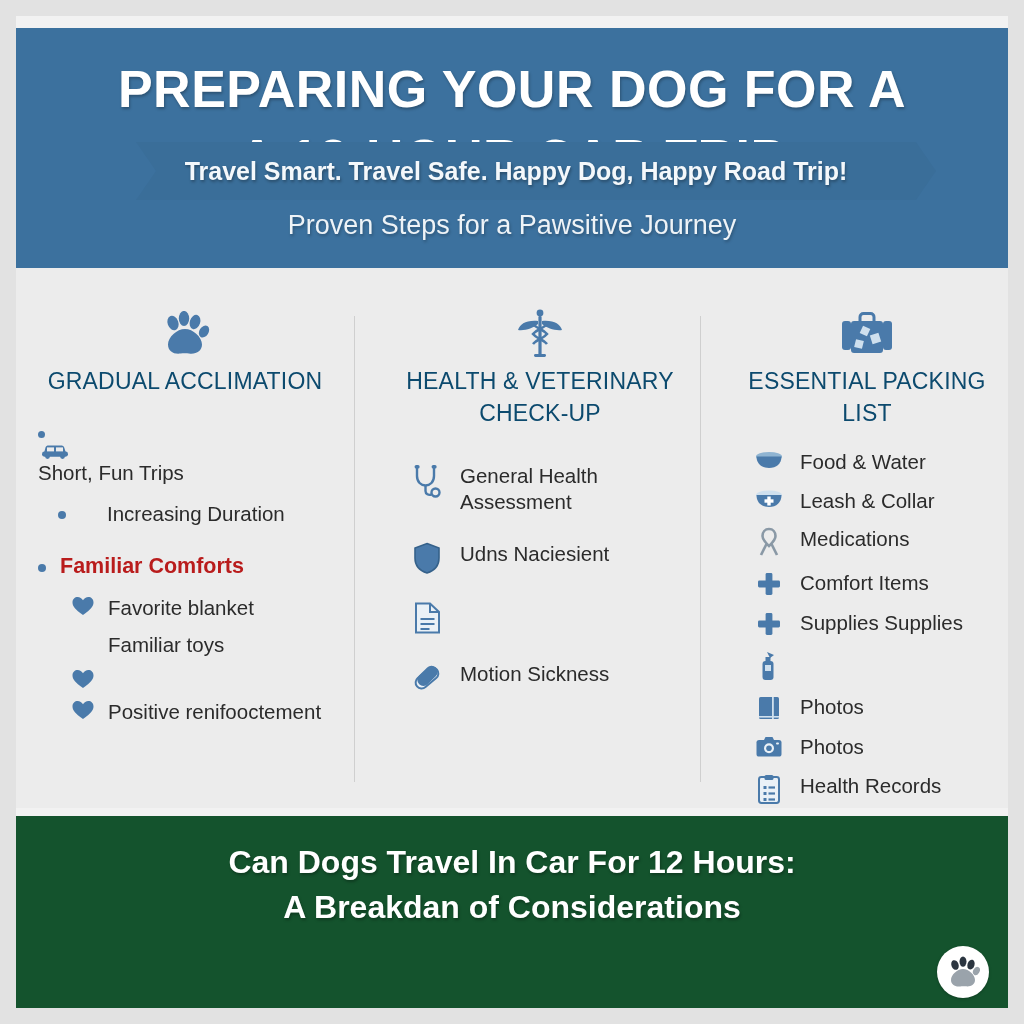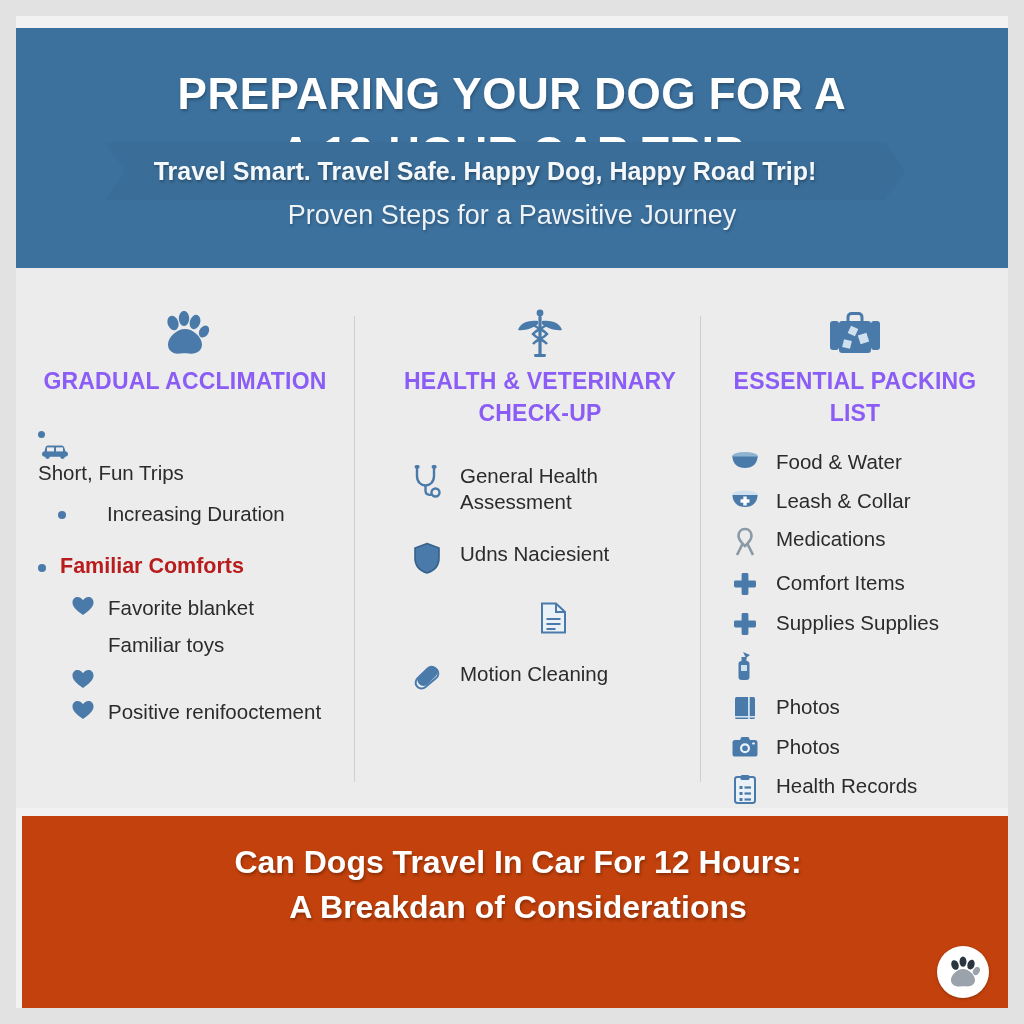--- a/index.html
+++ b/index.html
@@ -19,21 +19,21 @@
 
   
   .header{
     position:absolute;left:0;top:12px;width:992px;height:240px;
     background:#3c719e;
     display:flex;flex-direction:column;align-items:center;justify-content:center;
     box-sizing:border-box;
   }
   .header-title{
     color:#ffffff;
-    font-size:44px;
+    font-size:52px;
     font-weight:bold;
     letter-spacing:0.5px;
     line-height:1.32;
     text-align:center;
     text-shadow:1px 2px 3px rgba(0,0,0,0.28);
     margin:0;
     padding:0 30px;
   }
   .header-sub{
     color:#eef3f7;
@@ -45,39 +45,39 @@
   }
 
   
   .body-area{
     position:absolute;left:0;top:252px;width:992px;height:540px;
     background:#ececec;
   }
   .col{position:absolute;top:0;height:540px;box-sizing:border-box;}
   .col-1{left:0px;width:338px;}
   .col-2{left:352px;width:344px;}
-  .col-3{left:686px;width:306px;}
+  .col-3{left:686px;width:306px;padding-left:24px;}
 
   .divider{
     position:absolute;top:48px;width:1px;height:466px;
     background:#cfcfcf;
   }
   .div-1{left:338px;}
   .div-2{left:684px;}
 
   .col-icon{
     width:100%;height:56px;
     display:flex;align-items:center;justify-content:center;
     margin-top:38px;
   }
   .col-head{
     text-align:center;
-    color:#8b5cf6;
+    color:#0c4a6e;
     font-size:23px;
-    font-weight:bold;
+    font-weight:normal;
     letter-spacing:0.2px;
     line-height:1.38;
     padding:0 12px;
     margin-top:4px;
     box-sizing:border-box;
   }
 
   .items{margin-top:22px;}
   .row{
     display:flex;align-items:flex-start;
@@ -107,46 +107,46 @@
   .c1-row4{padding-left:52px;margin-top:16px;}
   .c1-row4 .ico{width:30px;margin-right:10px;margin-top:1px;}
   .c1-row5{padding-left:92px;margin-top:11px;}
   .c1-row6{padding-left:52px;margin-top:11px;}
   .c1-row6 .ico{width:30px;margin-right:10px;margin-top:1px;}
   .c1-row7{padding-left:52px;margin-top:10px;}
   .c1-row7 .ico{width:30px;margin-right:10px;margin-top:1px;}
 
   
   .c2-items{margin-top:34px;padding-left:40px;}
-  .c2-row{margin-top:27px;justify-content:center;}
+  .c2-row{margin-top:27px;}
   .c2-row:first-child{margin-top:0;}
   .c2-row .ico{width:38px;margin-right:14px;margin-top:1px;}
 
   
   .c3-items{margin-top:20px;padding-left:24px;}
   .c3-row{margin-top:13px;}
   .c3-row:first-child{margin-top:0;}
   .c3-row .ico{width:38px;margin-right:12px;margin-top:1px;}
 
   
   .footer{
-    position:absolute;left:6px;top:800px;width:992px;height:192px;
-    background:#c2410c;
+    position:absolute;left:0;top:800px;width:992px;height:192px;
+    background:#14532d;
   }
   .footer-title{
     color:#ffffff;
     font-size:32px;
     font-weight:bold;
     text-align:center;
     line-height:1.42;
     padding-top:24px;
     text-shadow:1px 2px 3px rgba(0,0,0,0.3);
   }
   .ribbon{
-    position:absolute;left:89px;top:126px;
+    position:absolute;left:120px;top:126px;
     width:800px;height:58px;
     background:#3a6e99;
     -webkit-clip-path:polygon(0 0, 20px 50%, 0 100%, 780px 100%, 800px 50%, 780px 0);
     clip-path:polygon(0 0, 20px 50%, 0 100%, 780px 100%, 800px 50%, 780px 0);
     display:flex;align-items:center;justify-content:center;
     box-sizing:border-box;
   }
   .ribbon-text{
     color:#f4f8fb;
     font-size:25px;
@@ -304,21 +304,21 @@
           </div>
         </div>
 
         <div class="row c2-row">
           <div class="ico">
             <svg width="30" height="30" viewBox="0 0 30 30">
               <rect x="2" y="10" width="26" height="12" rx="6" transform="rotate(-40 15 16)" fill="#eaf1f7" stroke="#4a7aaa" stroke-width="2"></rect>
               <path d="M15.2 5.6 A6 6 0 0 1 24 14 L15.8 22 A6 6 0 0 1 7 13.6 Z" fill="#4a7aaa"></path>
             </svg>
           </div>
-          <div class="txt">Motion Cleaning</div>
+          <div class="txt">Motion Sickness</div>
         </div>
 
       </div>
     </div>
 
     <div class="col col-3">
       <div class="col-icon">
         <svg width="54" height="48" viewBox="0 0 54 48">
           <path d="M20 11 L20 7 C20 5 21.5 3.5 23.5 3.5 L30.5 3.5 C32.5 3.5 34 5 34 7 L34 11" fill="none" stroke="#4a7aaa" stroke-width="3"></path>
           <rect x="2" y="11" width="9" height="29" rx="3" fill="#4a7aaa"></rect>

